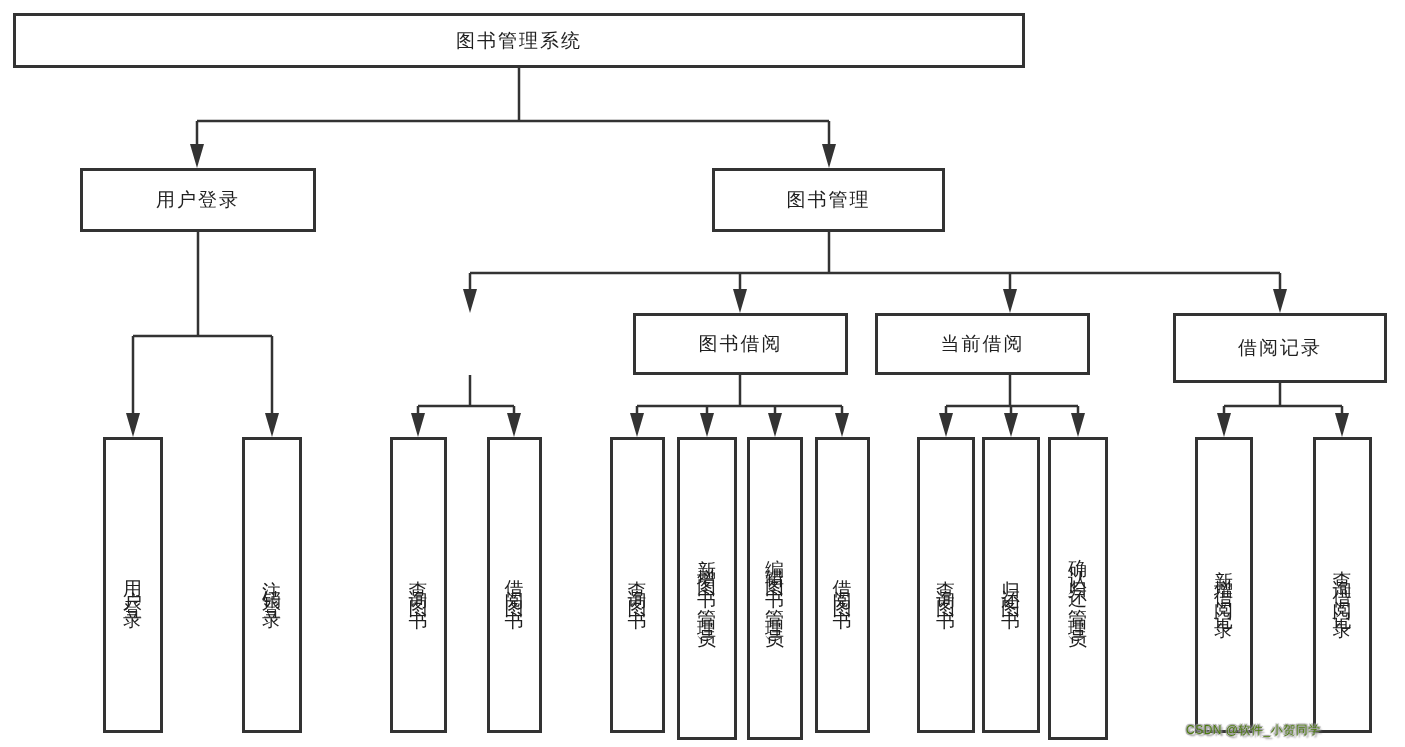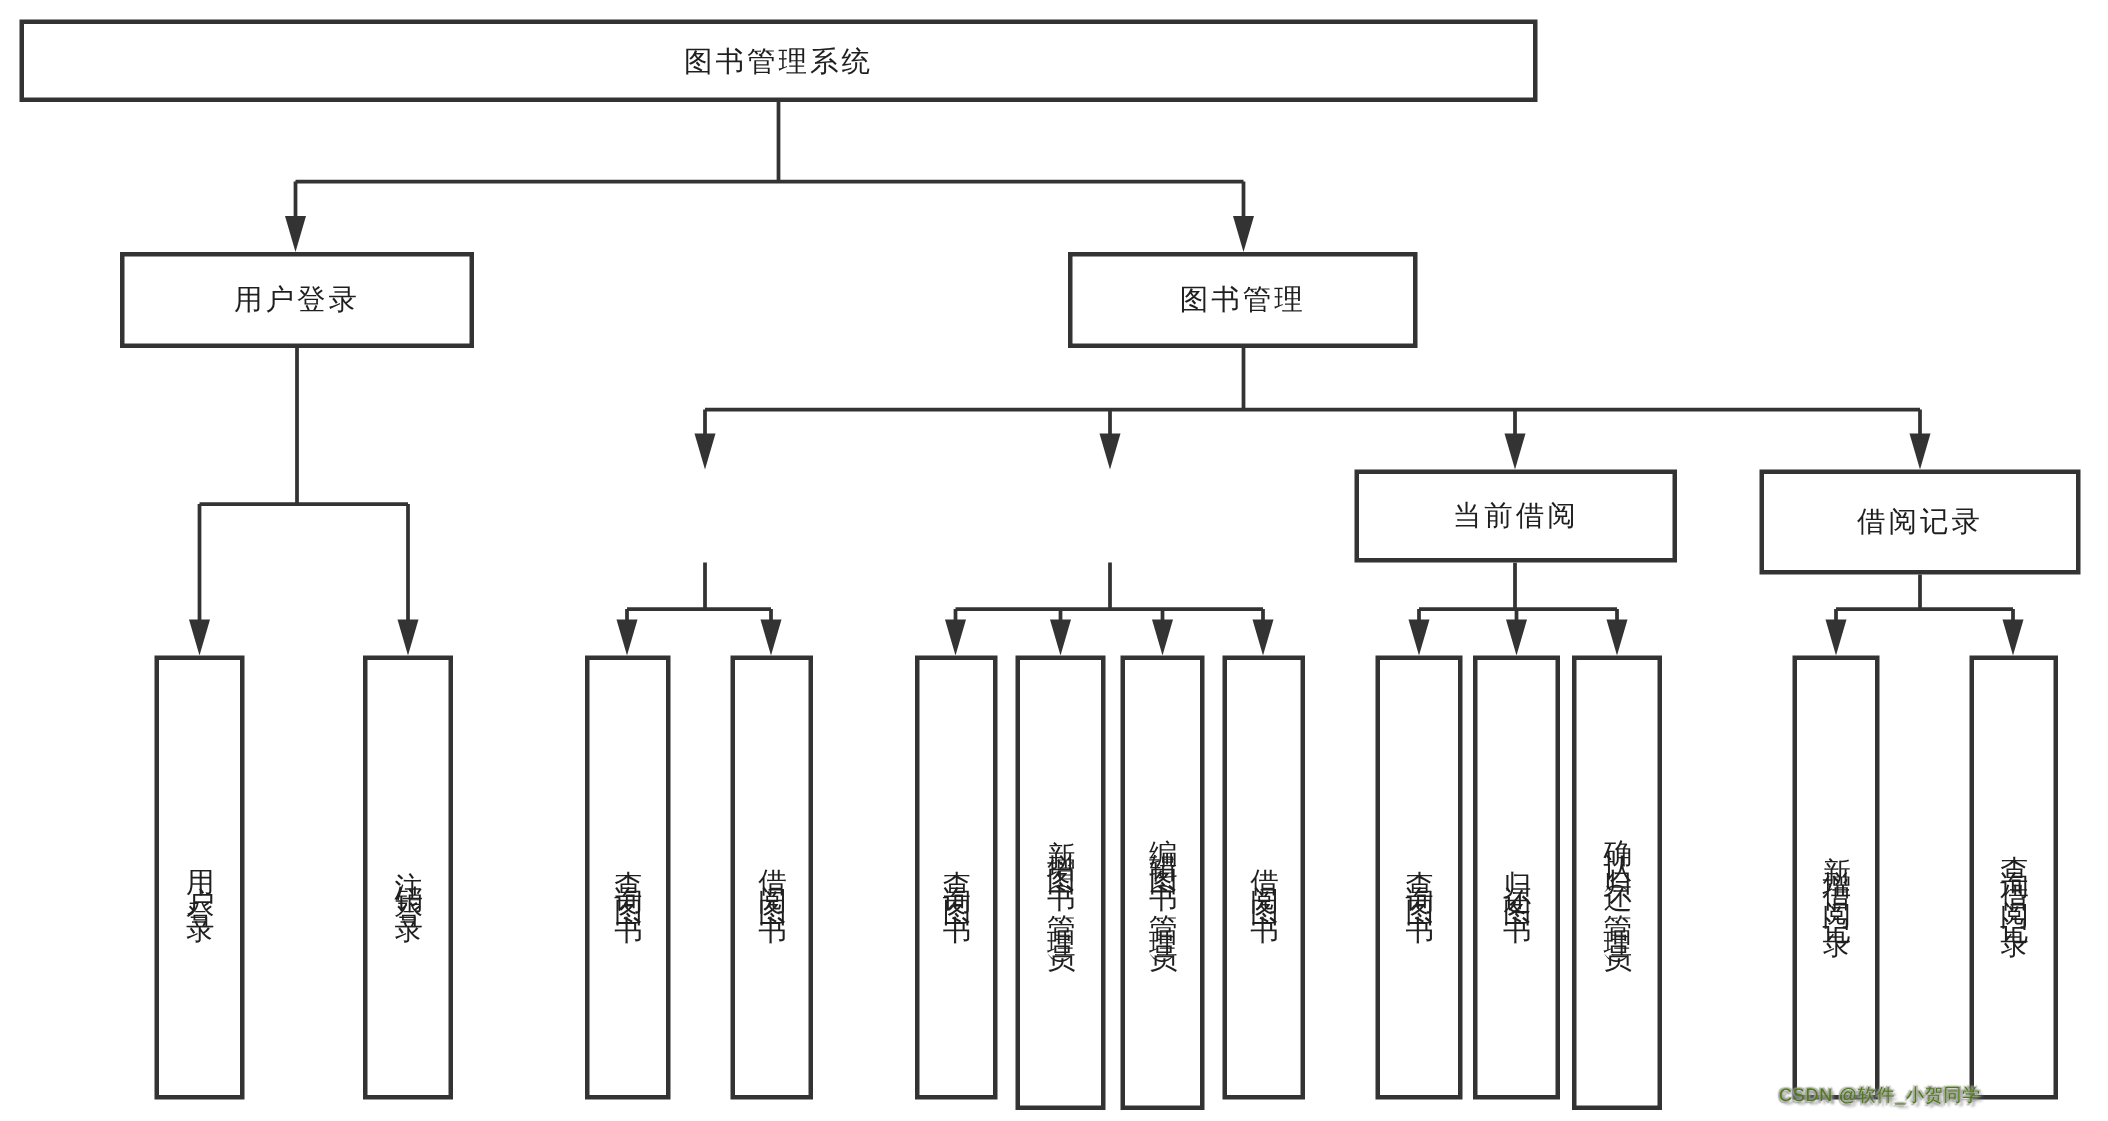--- a/index.html
+++ b/index.html
@@ -145,21 +145,24 @@
     <span>图书管理系统</span>
   </div>
 
   <div class="nodebox" style="left:80px; top:168px; width:236px; height:64px;">
     <span>用户登录</span>
   </div>
   <div class="nodebox" style="left:712px; top:168px; width:233px; height:64px;">
     <span>图书管理</span>
   </div>
 
-  <div class="nodebox" style="left:903px; top:313px; width:215px; height:62px;">
+  <div class="nodebox" style="left:633px; top:313px; width:215px; height:62px;">
+    <span>图书借阅</span>
+  </div>
+  <div class="nodebox" style="left:875px; top:313px; width:215px; height:62px;">
     <span>当前借阅</span>
   </div>
   <div class="nodebox" style="left:1173px; top:313px; width:214px; height:70px;">
     <span>借阅记录</span>
   </div>
 
   <div class="leaf" style="left:103px; top:437px; width:60px; height:296px;">
     <span class="vtext">用户登录</span>
   </div>
   <div class="leaf" style="left:242px; top:437px; width:60px; height:296px;">

